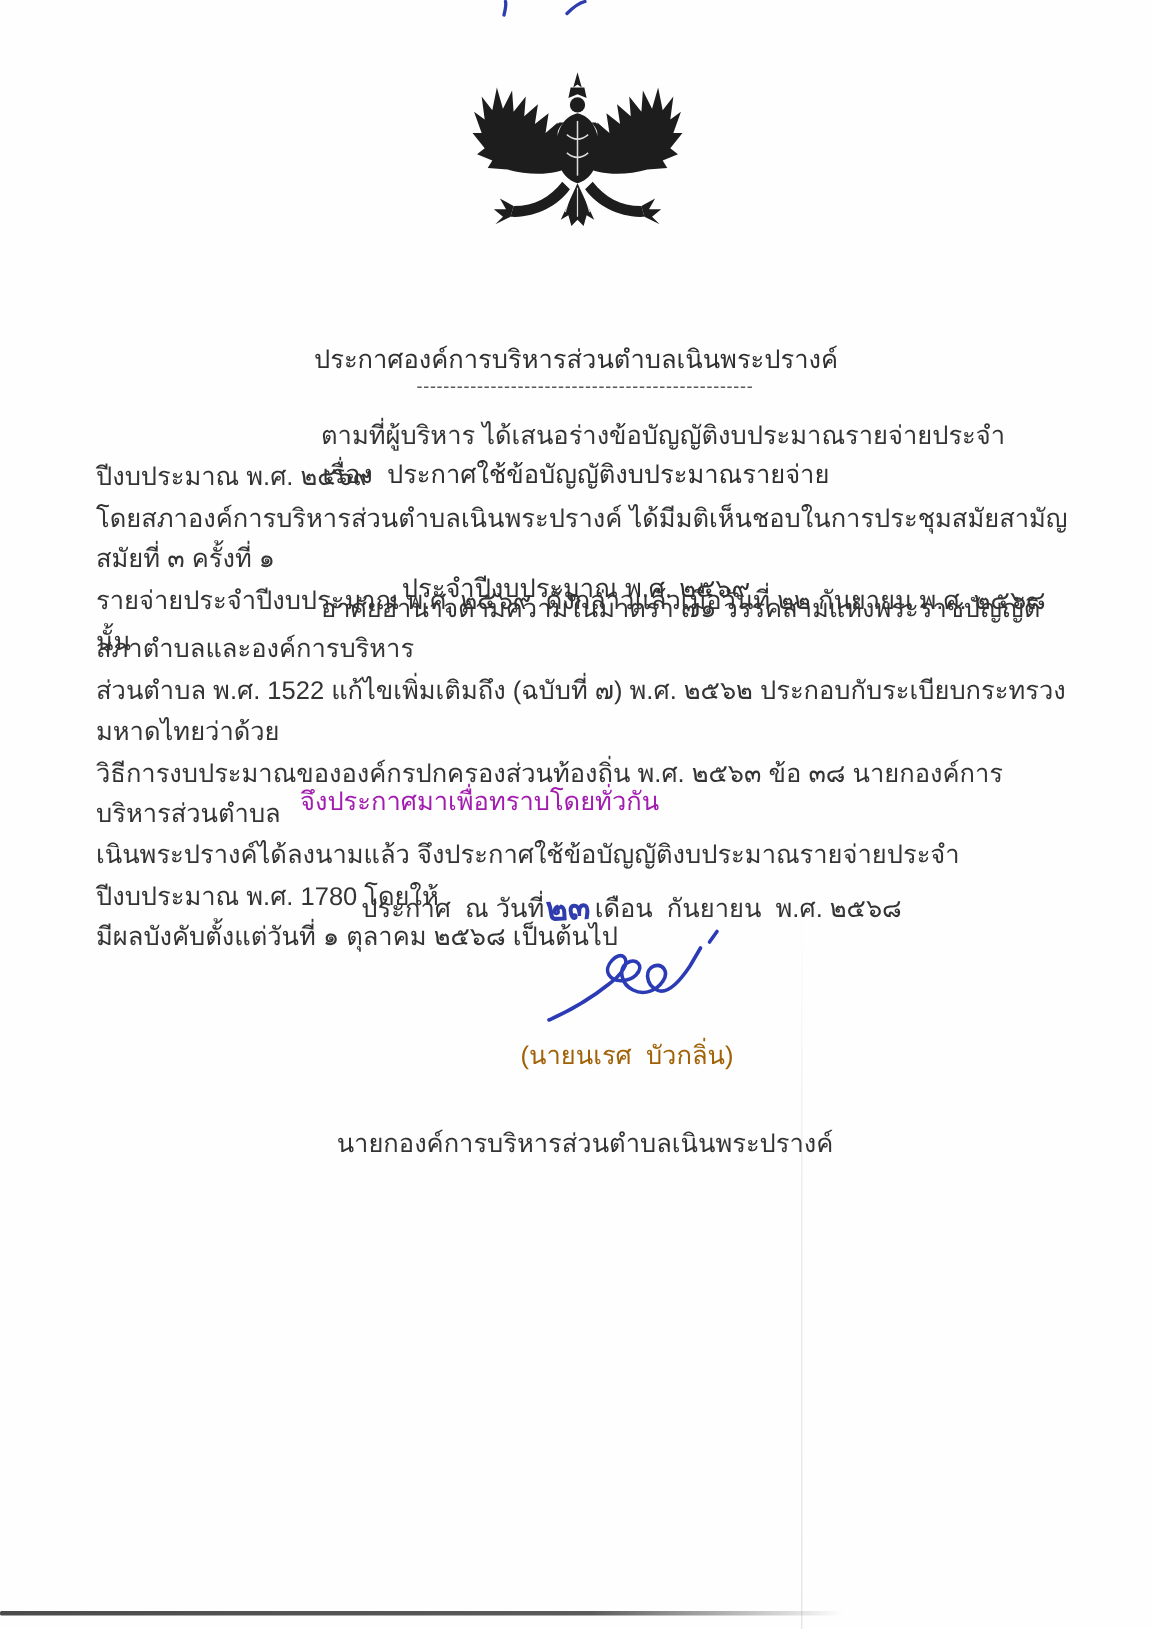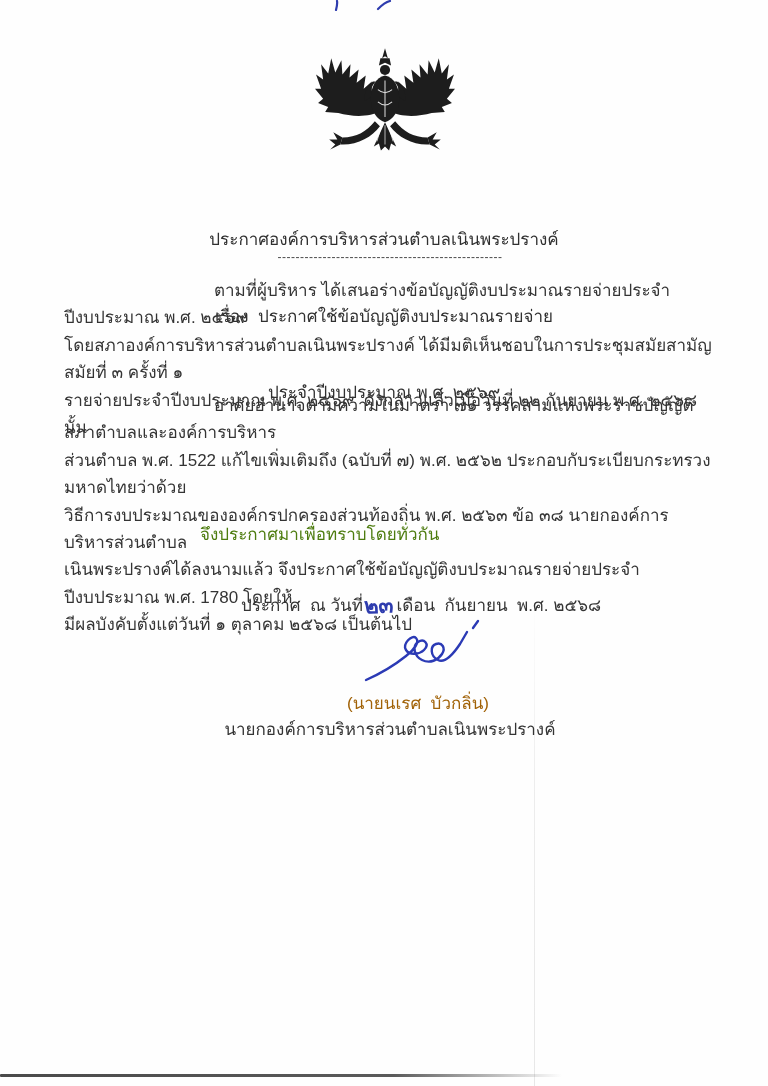--- a/index.html
+++ b/index.html
@@ -88,21 +88,21 @@
   .para .line { white-space: pre-wrap; }
   .para .indent { text-indent: 150px; }
   .p1 { top: 277px; }
   .p2 { top: 392px; }
 
   .closing {
     position: absolute;
     left: 200px;
     top: 520px;
     font-size: 17px;
-    color: #4d7c0f;
+    color: #a21caf;
     white-space: pre-wrap;
   }
 
   
   .promulgation {
     position: absolute;
     left: 222px;
     top: 571px;
     font-size: 17px;
     color: #343434;
@@ -132,21 +132,21 @@
     top: 689px;
     left: 308px;
     width: 220px;
     text-align: center;
     font-size: 17px;
     color: #a16207;
     white-space: pre-wrap;
   }
   .sig-position {
     position: absolute;
-    top: 715px;
+    top: 748px;
     left: 180px;
     width: 420px;
     text-align: center;
     font-size: 17px;
     color: #343434;
     white-space: pre-wrap;
   }
 </style>
 </head>
 <body>

